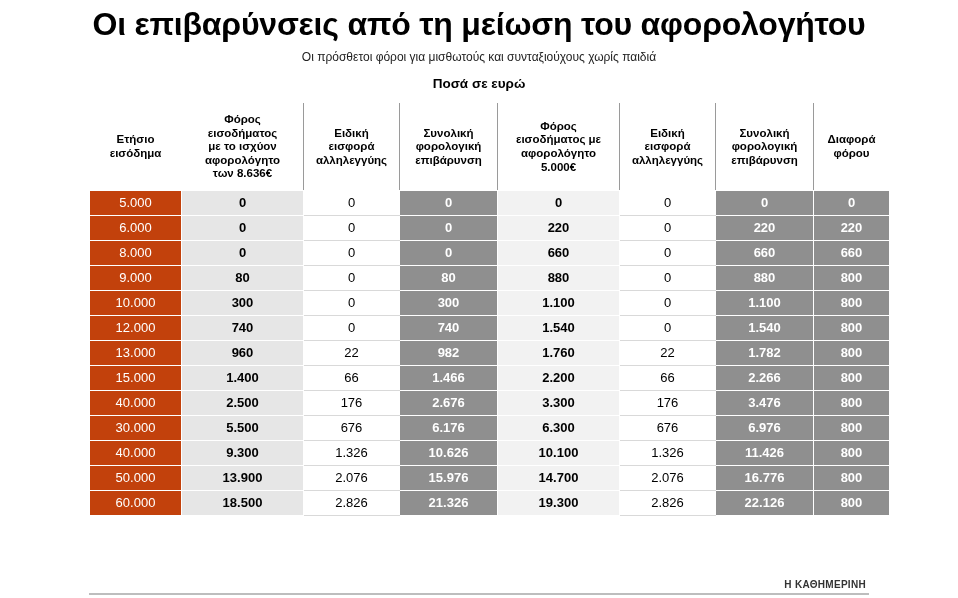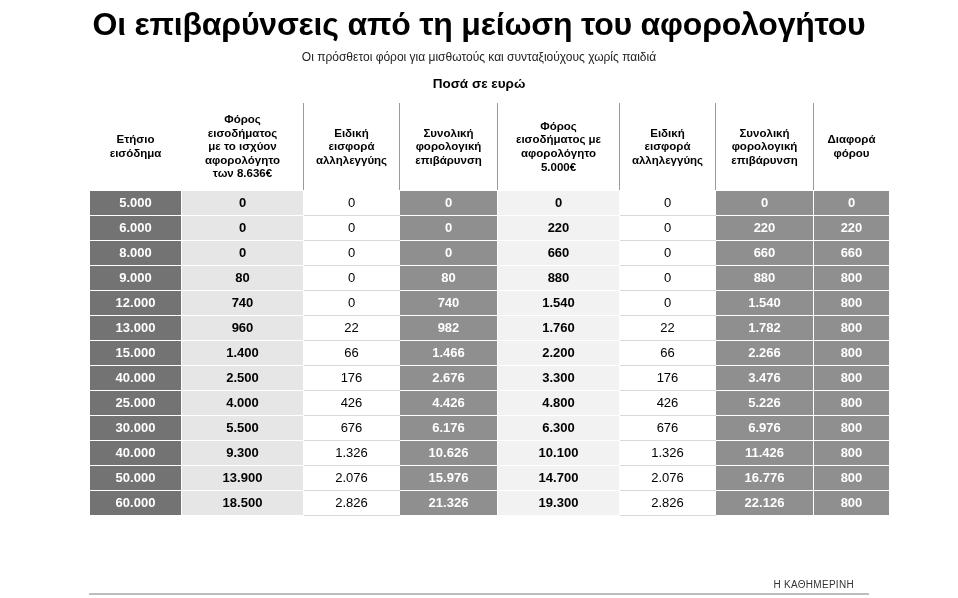--- a/index.html
+++ b/index.html
@@ -73,39 +73,39 @@
   }
   thead th span.hline {
     display: block;
   }
   tbody td {
     height: 24px;
     font-size: 13px;
     line-height: 24px;
   }
   
-  .c-year  { background: #737373; color: #ffffff; font-weight: bold; font-size: 13px; }
+  .c-year  { background: #c2410c; color: #ffffff; font-weight: normal; font-size: 13px; }
   .c-tax1  { background: #e6e6e6; color: #000; font-weight: bold; }
   .c-eis1  { background: #ffffff; color: #000; }
   .c-tot1  { background: #8f8f8f; color: #ffffff; font-weight: bold; }
   .c-tax2  { background: #f2f2f2; color: #000; font-weight: bold; }
   .c-eis2  { background: #ffffff; color: #000; }
   .c-tot2  { background: #8f8f8f; color: #ffffff; font-weight: bold; }
   .c-diff  { background: #8f8f8f; color: #ffffff; font-weight: bold; }
 
   tbody tr td { border-top: 1px solid #ffffff; border-bottom: 1px solid #ffffff; }
   tbody tr td.c-eis1, tbody tr td.c-eis2 { border-top: 1px solid #d9d9d9; border-bottom: 1px solid #d9d9d9;}
   tbody tr:first-child td { border-top: 1px solid #ffffff; }
 
   .footer {
     position: absolute;
-    right: 104px;
+    right: 92px;
     bottom: 14px;
     font-size: 10px;
-    font-weight: normal;
+    font-weight: bold;
     color: #333;
     letter-spacing: 0.3px;
   }
   .baseline {
     position: absolute;
     left: 89px;
     right: 89px;
     bottom: 9px;
     height: 2px;
     background: #bdbdbd;
@@ -212,20 +212,30 @@
             <td class="c-year">9.000</td>
             <td class="c-tax1">80</td>
             <td class="c-eis1">0</td>
             <td class="c-tot1">80</td>
             <td class="c-tax2">880</td>
             <td class="c-eis2">0</td>
             <td class="c-tot2">880</td>
             <td class="c-diff">800</td>
           </tr>
           <tr>
+            <td class="c-year">10.000</td>
+            <td class="c-tax1">300</td>
+            <td class="c-eis1">0</td>
+            <td class="c-tot1">300</td>
+            <td class="c-tax2">1.100</td>
+            <td class="c-eis2">0</td>
+            <td class="c-tot2">1.100</td>
+            <td class="c-diff">800</td>
+          </tr>
+          <tr>
             <td class="c-year">12.000</td>
             <td class="c-tax1">740</td>
             <td class="c-eis1">0</td>
             <td class="c-tot1">740</td>
             <td class="c-tax2">1.540</td>
             <td class="c-eis2">0</td>
             <td class="c-tot2">1.540</td>
             <td class="c-diff">800</td>
           </tr>
           <tr>
@@ -252,30 +262,20 @@
             <td class="c-year">40.000</td>
             <td class="c-tax1">2.500</td>
             <td class="c-eis1">176</td>
             <td class="c-tot1">2.676</td>
             <td class="c-tax2">3.300</td>
             <td class="c-eis2">176</td>
             <td class="c-tot2">3.476</td>
             <td class="c-diff">800</td>
           </tr>
           <tr>
-            <td class="c-year">25.000</td>
-            <td class="c-tax1">4.000</td>
-            <td class="c-eis1">426</td>
-            <td class="c-tot1">4.426</td>
-            <td class="c-tax2">4.800</td>
-            <td class="c-eis2">426</td>
-            <td class="c-tot2">5.226</td>
-            <td class="c-diff">800</td>
-          </tr>
-          <tr>
             <td class="c-year">30.000</td>
             <td class="c-tax1">5.500</td>
             <td class="c-eis1">676</td>
             <td class="c-tot1">6.176</td>
             <td class="c-tax2">6.300</td>
             <td class="c-eis2">676</td>
             <td class="c-tot2">6.976</td>
             <td class="c-diff">800</td>
           </tr>
           <tr>

